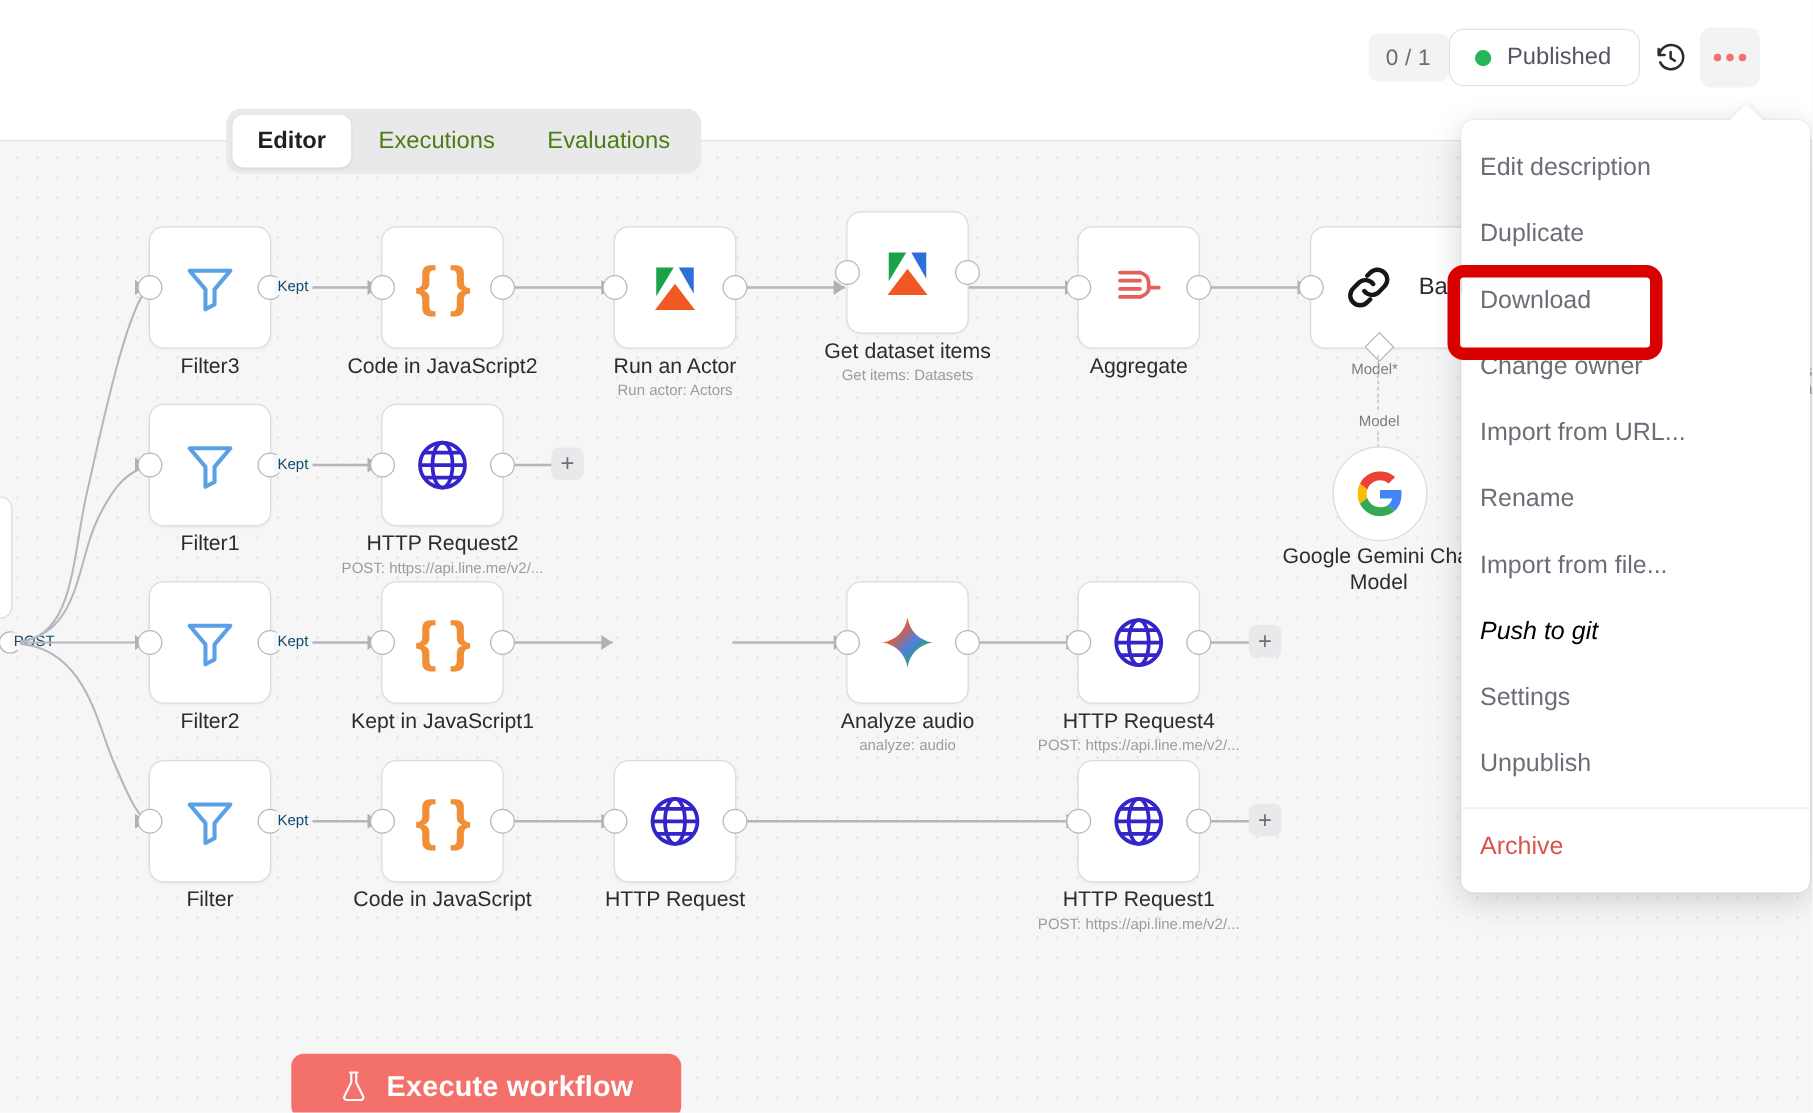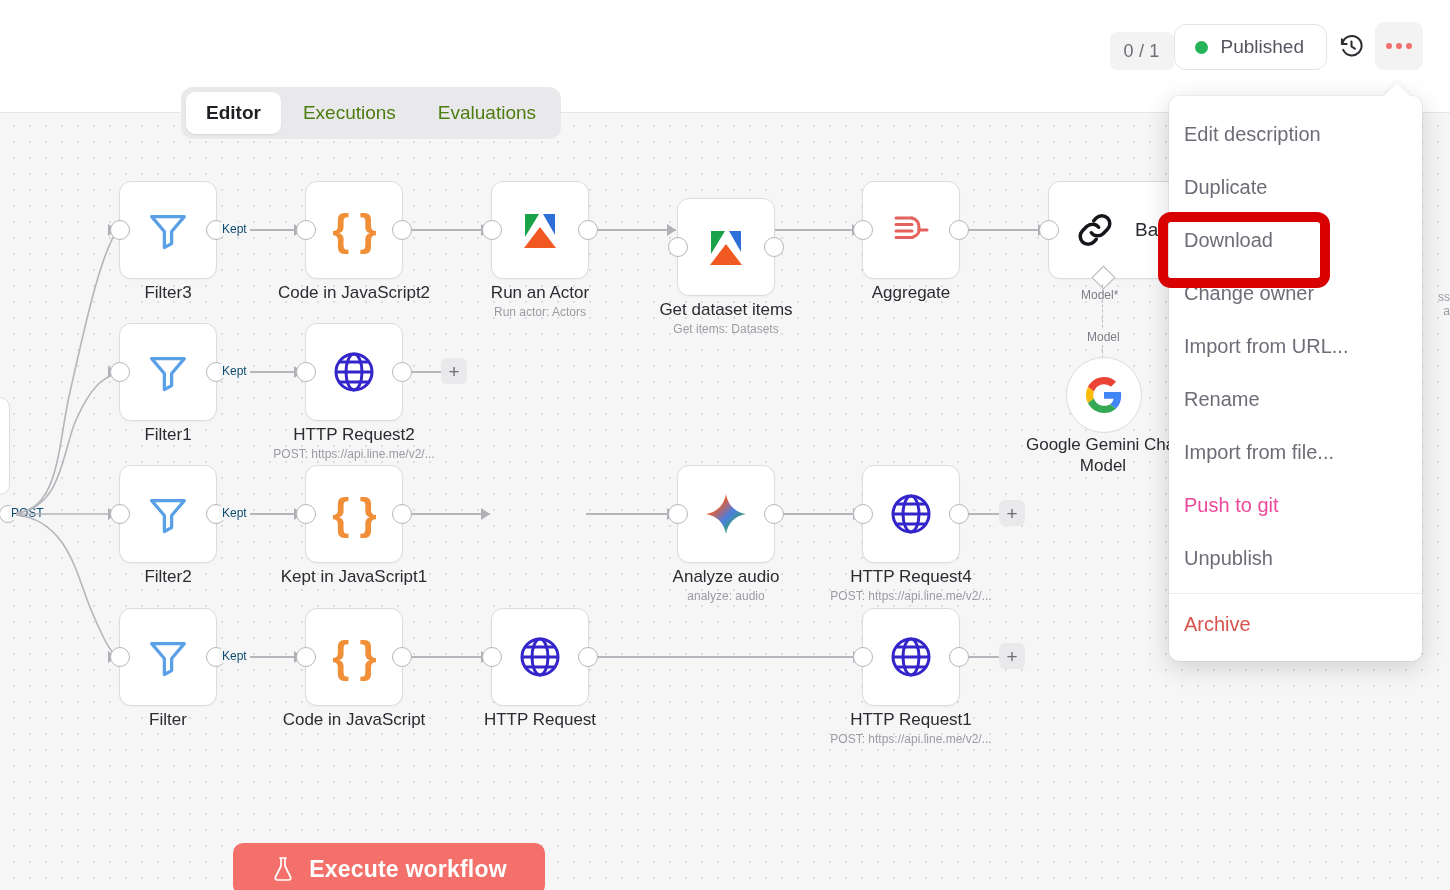--- a/index.html
+++ b/index.html
@@ -9,22 +9,22 @@
     font-family:"Liberation Sans","DejaVu Sans",sans-serif;
     -webkit-font-smoothing:antialiased;
   }
 
   
   #header{
     position:absolute;left:0;top:0;width:1450px;height:112px;
     background:#ffffff;z-index:40;
   }
   #header-actions{
-    position:absolute;right:27px;top:22px;
-    display:flex;align-items:flex-end;
+    position:absolute;right:42px;top:22px;
+    display:flex;align-items:center;
   }
   .count-pill{
     background:#f3f3f4;color:#6c6c75;border-radius:7px;
     padding:8px 14px;font-size:18px;line-height:22px;letter-spacing:.2px;
   }
   .published-btn{
     display:flex;align-items:center;gap:13px;
     border:1px solid #e3e3e6;border-radius:12px;background:#fff;
     padding:11px 22px 11px 20px;
   }
@@ -124,36 +124,36 @@
   }
   .dash-line{
     position:absolute;width:0;border-left:1.6px dashed #bcbcc2;
   }
   .small-tag{
     position:absolute;font-size:12px;color:#7c7c85;white-space:nowrap;line-height:14px;
   }
 
   
   #menu{
-    position:absolute;left:1169px;top:96px;width:253px;
+    position:absolute;left:1169px;top:96px;width:279px;
     background:#ffffff;border-radius:10px;
     box-shadow:0 6px 26px rgba(0,0,0,.16), 0 0 0 1px rgba(0,0,0,.04);
     z-index:60;padding:12px 0 10px 0;
   }
   #menu-caret{
     position:absolute;left:1383px;top:83px;width:0;height:0;
     border-left:14px solid transparent;border-right:14px solid transparent;
     border-bottom:14px solid #ffffff;z-index:61;
     filter:drop-shadow(0 -2px 2px rgba(0,0,0,.05));
   }
   .menu-item{
     padding:13px 15px 13px 15px;font-size:20px;color:#6d6d77;line-height:27px;
     white-space:nowrap;
   }
-  .menu-item.disabled{color:#ec4899;}
+  .menu-item.disabled{color:#000000;font-style:italic;}
   .menu-item.danger{color:#d9534f;}
   .menu-sep{height:1px;background:#ececee;margin:8px 0 4px 0;}
 
   
   #annotation{
     position:absolute;left:1158px;top:212px;width:152px;height:56px;
     border:10px solid #d80000;border-radius:13px;z-index:70;
     pointer-events:none;background:transparent;
   }
 
@@ -233,21 +233,21 @@
         <polygon points="29,10 41,10 41,31" fill="#2f6fd8"></polygon>
         <polygon points="26,23 42,44 10,44" fill="#f05a22"></polygon>
       </svg>
     </div>
     <div class="ep in"></div>
     <div class="ep out"></div>
     <div class="node-label">Run an Actor</div>
     <div class="node-sub">Run actor: Actors</div>
   </div>
 
-  <div class="node" style="left:677px;top:86px;">
+  <div class="node" style="left:677px;top:57px;">
     <div class="node-box">
       <svg class="ic" width="52" height="52" viewBox="0 0 52 52">
         <polygon points="11,10 25,10 11,33" fill="#1aa24a"></polygon>
         <polygon points="29,10 41,10 41,31" fill="#2f6fd8"></polygon>
         <polygon points="26,23 42,44 10,44" fill="#f05a22"></polygon>
       </svg>
     </div>
     <div class="ep in"></div>
     <div class="ep out"></div>
     <div class="node-label">Get dataset items</div>
@@ -511,18 +511,19 @@
 <div id="menu-caret"></div>
 <div id="menu">
   <div class="menu-item">Edit description</div>
   <div class="menu-item">Duplicate</div>
   <div class="menu-item">Download</div>
   <div class="menu-item">Change owner</div>
   <div class="menu-item">Import from URL...</div>
   <div class="menu-item">Rename</div>
   <div class="menu-item">Import from file...</div>
   <div class="menu-item disabled">Push to git</div>
+  <div class="menu-item">Settings</div>
   <div class="menu-item">Unpublish</div>
   <div class="menu-sep"></div>
   <div class="menu-item danger">Archive</div>
 </div>
 
 <div id="annotation"></div>
 
 </body></html>

